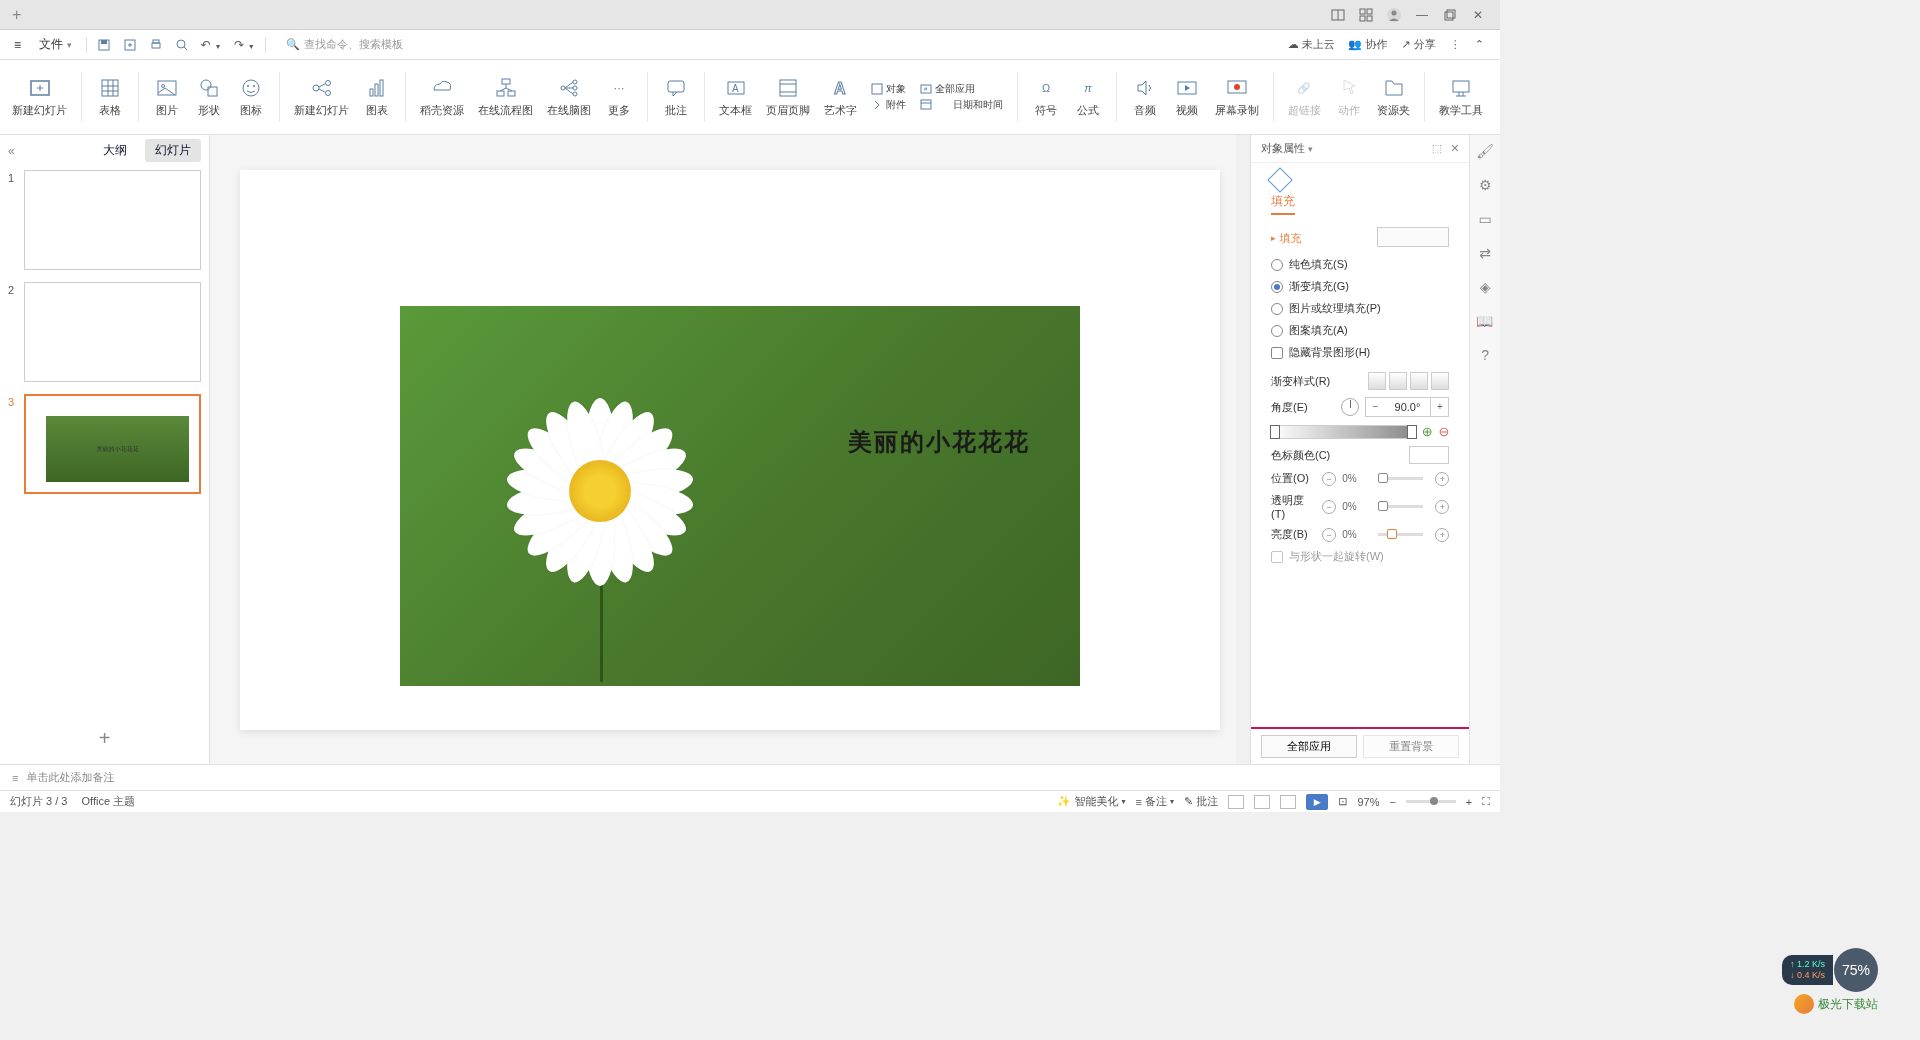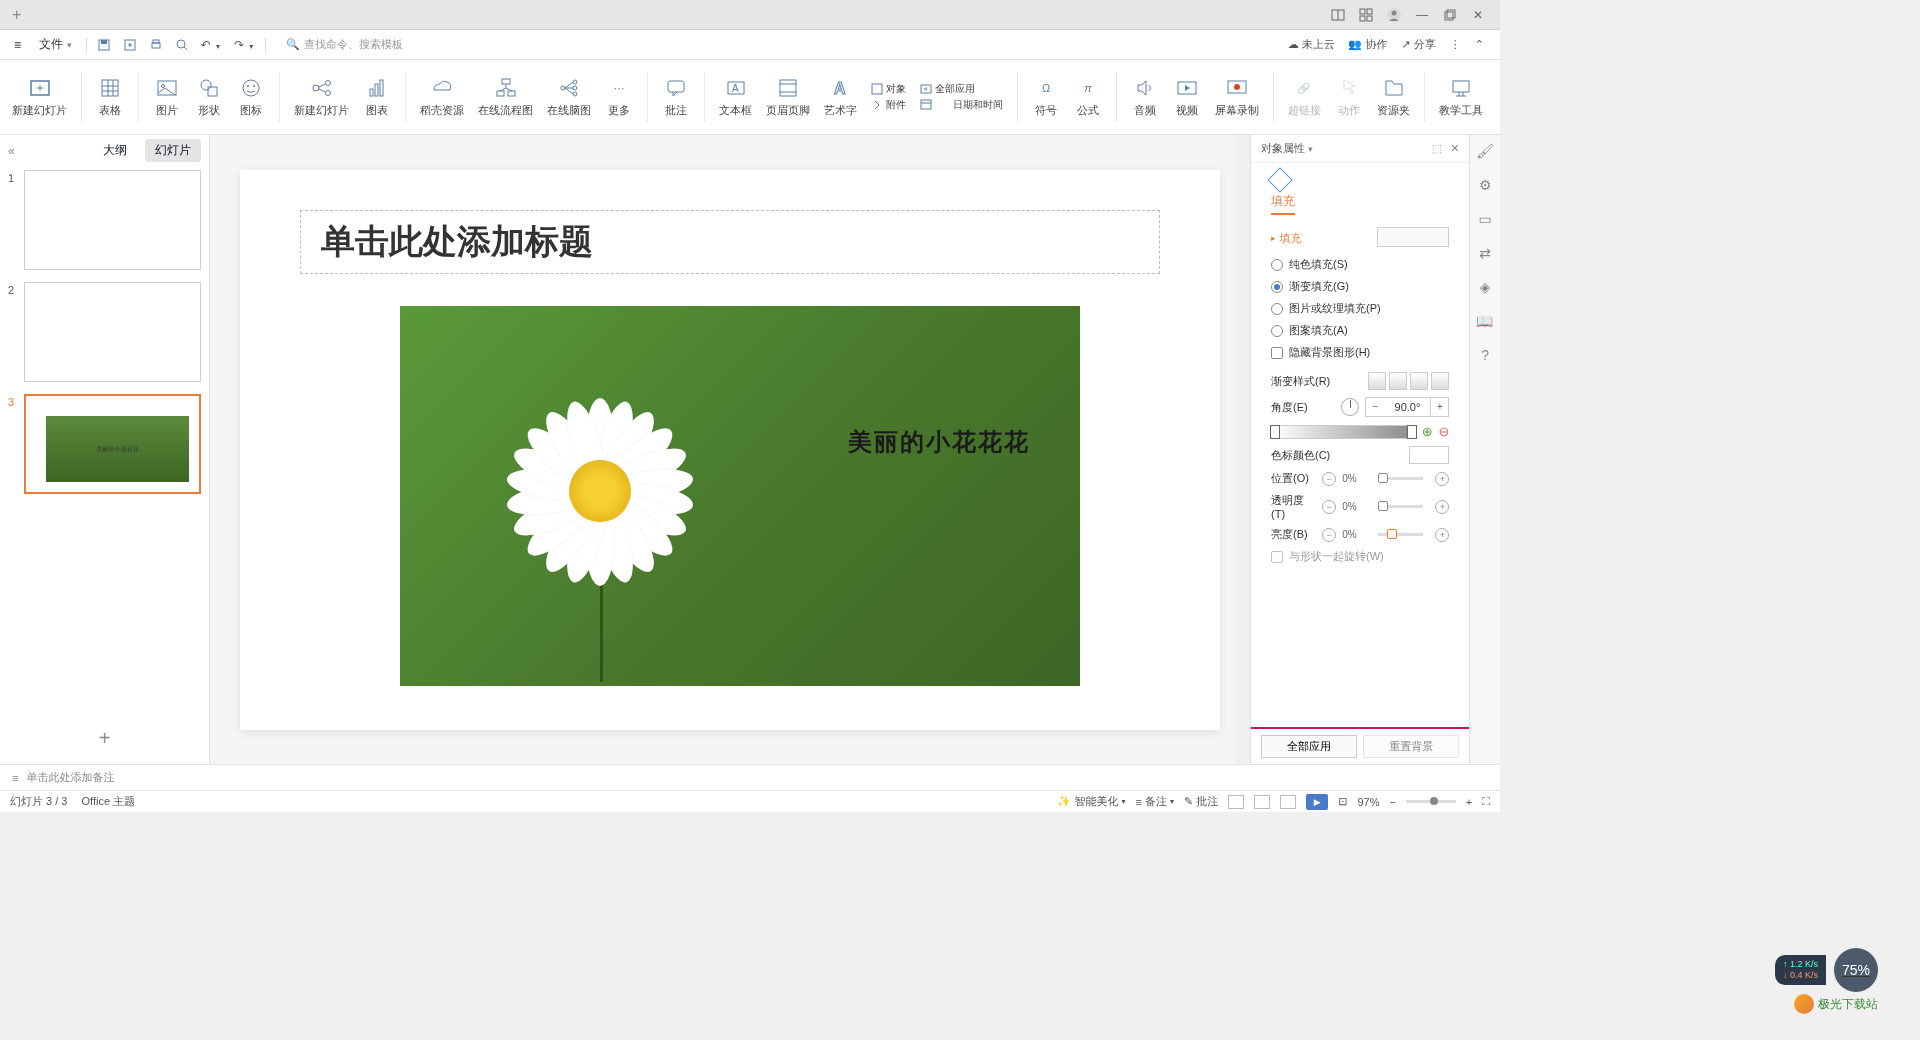--- a/index.html
+++ b/index.html
@@ -110,21 +110,21 @@
 .notes-bar { height: 26px; background: #fff; border-top: 1px solid #e0e0e0; display: flex; align-items: center; padding: 0 12px; gap: 8px; color: #888; font-size: 11px; }
 
 
 .status-bar { height: 22px; background: #fff; border-top: 1px solid #e0e0e0; display: flex; align-items: center; padding: 0 10px; font-size: 11px; color: #555; }
 .status-right { margin-left: auto; display: flex; align-items: center; gap: 10px; }
 .status-right span { cursor: pointer; display: flex; align-items: center; gap: 3px; }
 .view-btn { width: 16px; height: 14px; border: 1px solid #bbb; cursor: pointer; }
 .play-btn { width: 22px; height: 16px; background: #4a7bc8; color: #fff; font-size: 9px; display: flex; align-items: center; justify-content: center; border-radius: 2px; cursor: pointer; }
 
 
-.float-widget { position: absolute; right: 42px; bottom: 48px; display: flex; align-items: center; gap: 8px; text-decoration: underline; }
+.float-widget { position: absolute; right: 42px; bottom: 48px; display: flex; align-items: center; gap: 1px; }
 .net-badge { background: #2a3a4a; color: #fff; font-size: 9px; padding: 4px 8px; border-radius: 10px 0 0 10px; line-height: 1.2; }
 .net-badge .up { color: #5fc; }
 .net-badge .dn { color: #f96; }
 .pct-badge { background: #4a5a6a; color: #fff; width: 44px; height: 44px; border-radius: 50%; display: flex; align-items: center; justify-content: center; font-size: 14px; }
 .watermark { position: absolute; right: 42px; bottom: 26px; display: flex; align-items: center; gap: 4px; font-size: 12px; color: #3a8a3a; }
 .watermark .logo { width: 20px; height: 20px; background: linear-gradient(135deg,#f5a623,#e77c3b); border-radius: 50%; }
 
 svg { display: block; }
 </style>
 </head>
@@ -498,21 +498,20 @@
             </div>
         </div>
       </div>
     </div>
     <div class="thumb-add">+</div>
   </div>
 
   <div class="canvas-area">
     <div class="canvas-scroll">
       <div class="slide">
-        <div class="slide-title">单击此处添加标题</div>
         <div class="slide-img">
           <div class="flower-stem"></div>
           <div class="flower">
             <div id="petals">
                 <div class="petal" style="transform: rotate(0deg);"></div>
                 <div class="petal" style="transform: rotate(16.3636deg);"></div>
                 <div class="petal" style="transform: rotate(32.7273deg);"></div>
                 <div class="petal" style="transform: rotate(49.0909deg);"></div>
                 <div class="petal" style="transform: rotate(65.4545deg);"></div>
                 <div class="petal" style="transform: rotate(81.8182deg);"></div>

